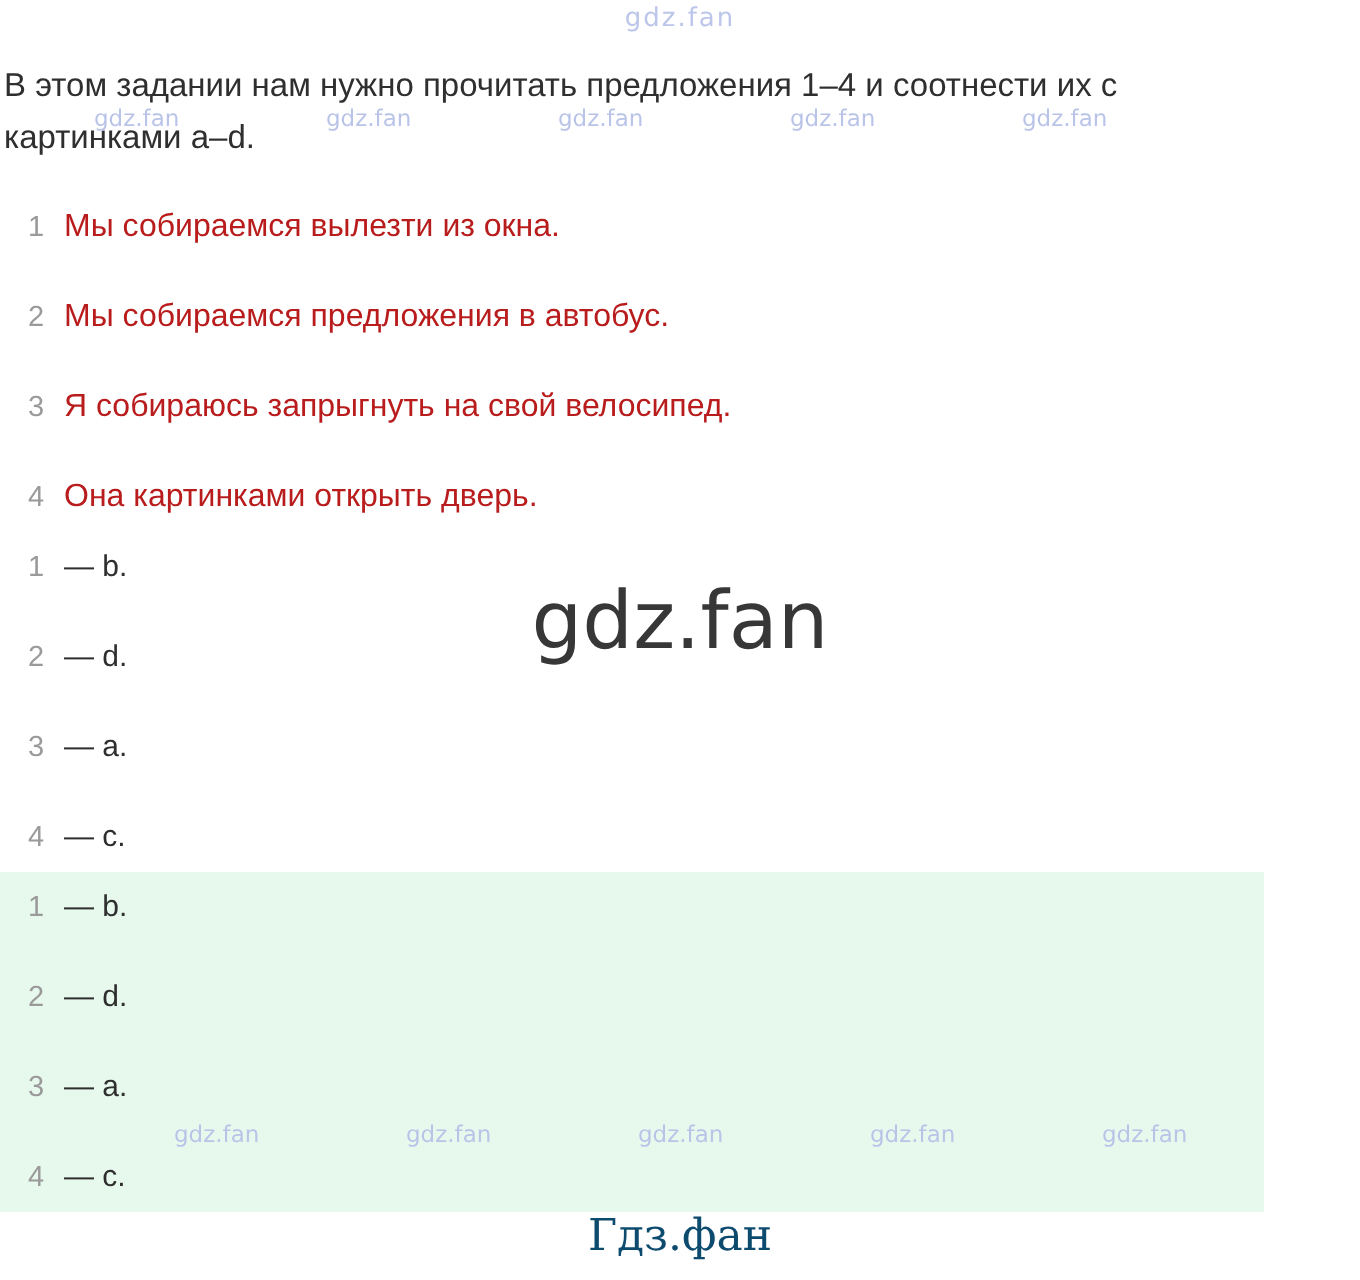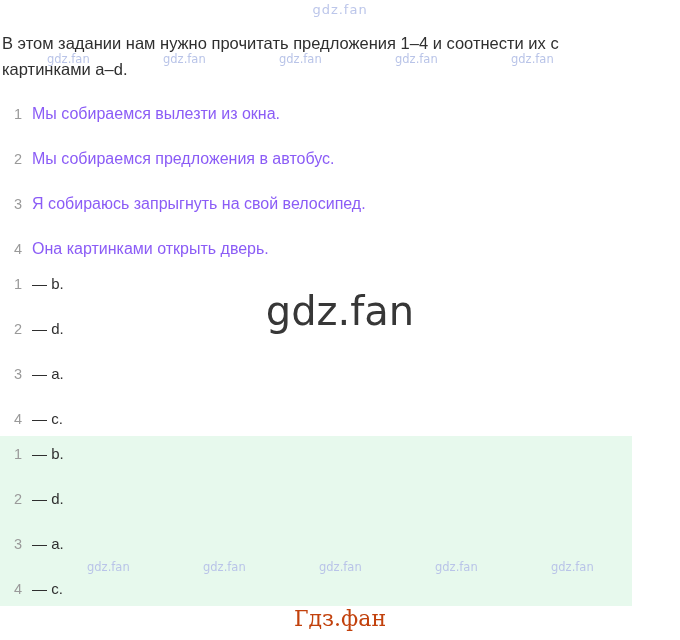--- a/index.html
+++ b/index.html
@@ -81,21 +81,21 @@
     display: flex;
     align-items: baseline;
   }
   .task-num {
     width: 18px;
     color: #9a9a9a;
     font-size: 14.5px;
     flex: none;
   }
   .task-text {
-    color: #8b5cf6;
+    color: #b91c1c;
     font-size: 16px;
   }
 
   .t1 { top: 105px; }
   .t2 { top: 150px; }
   .t3 { top: 195px; }
   .t4 { top: 240px; }
 
   
   .ans-line {
@@ -164,21 +164,21 @@
 
   
   .brand {
     position: absolute;
     top: 606px;
     left: 0;
     width: 680px;
     text-align: center;
     font-family: "DejaVu Serif", serif;
     font-size: 22px;
-    color: #c2410c;
+    color: #0c4a6e;
   }
 </style>
 </head>
 <body>
 
 <div class="page">
 
   <div class="wm-top">gdz.fan</div>
 
   <div class="intro">В этом задании нам нужно прочитать предложения 1–4 и соотнести их с картинками a–d.</div>

